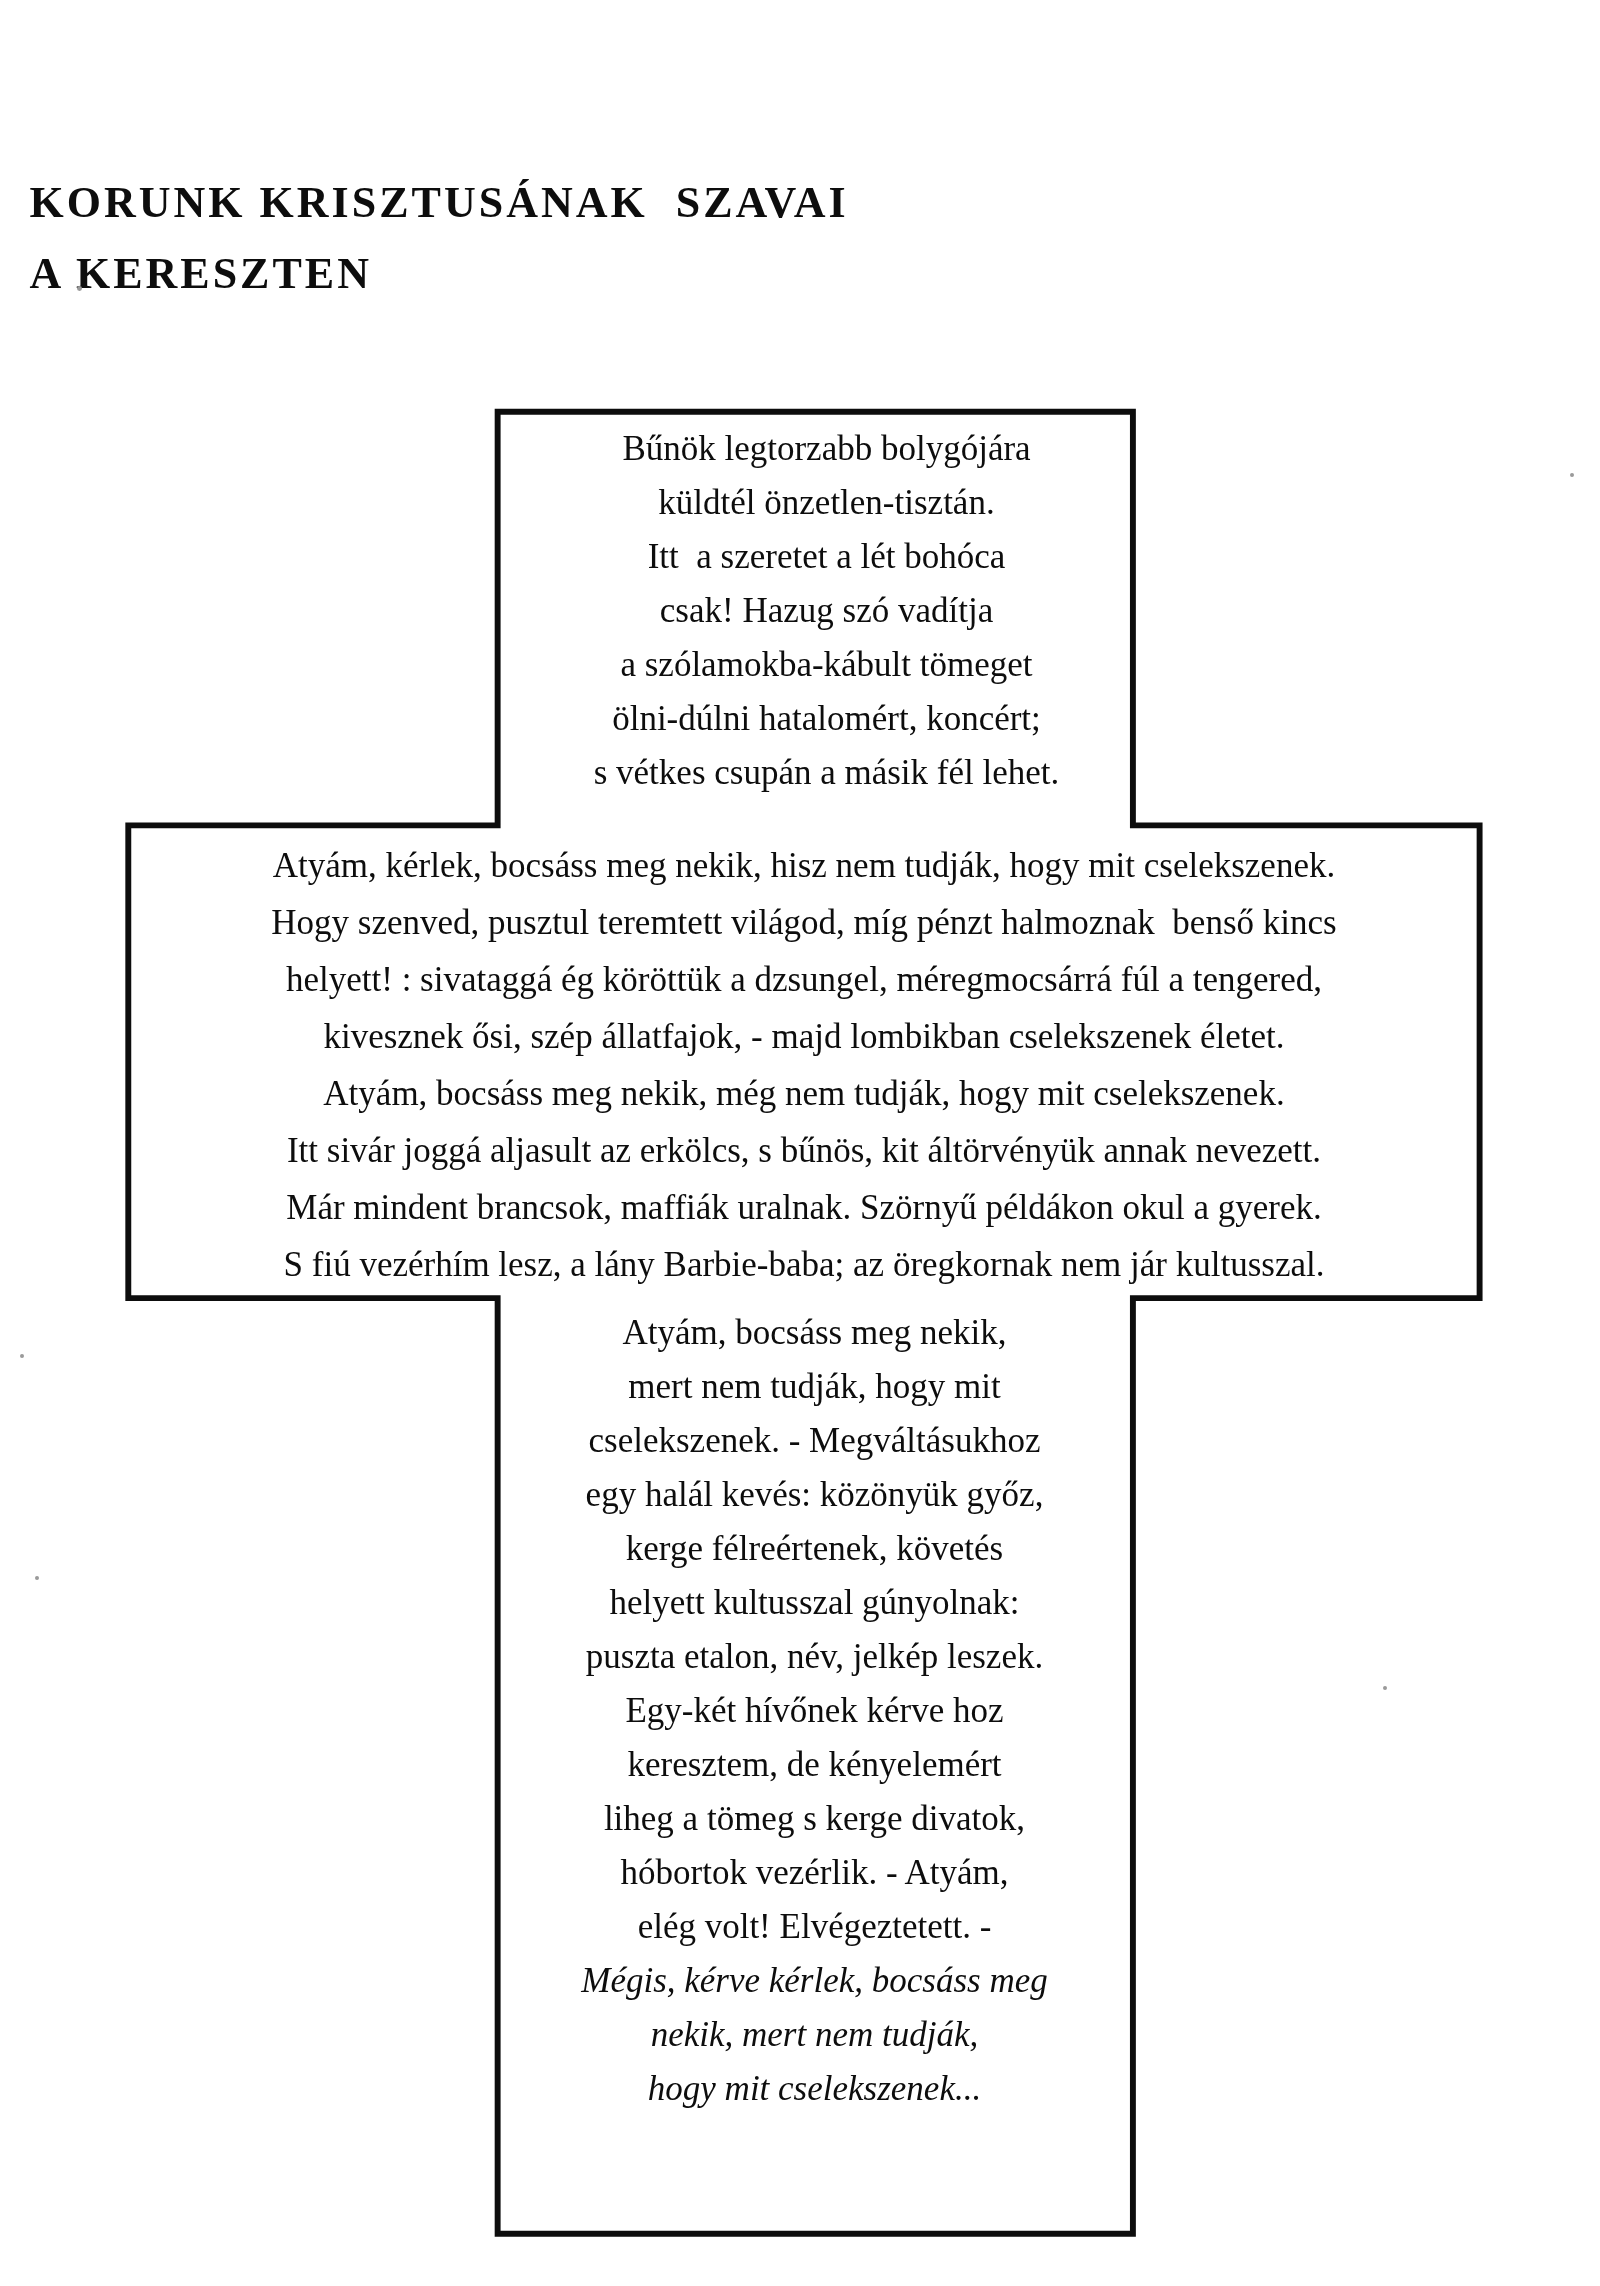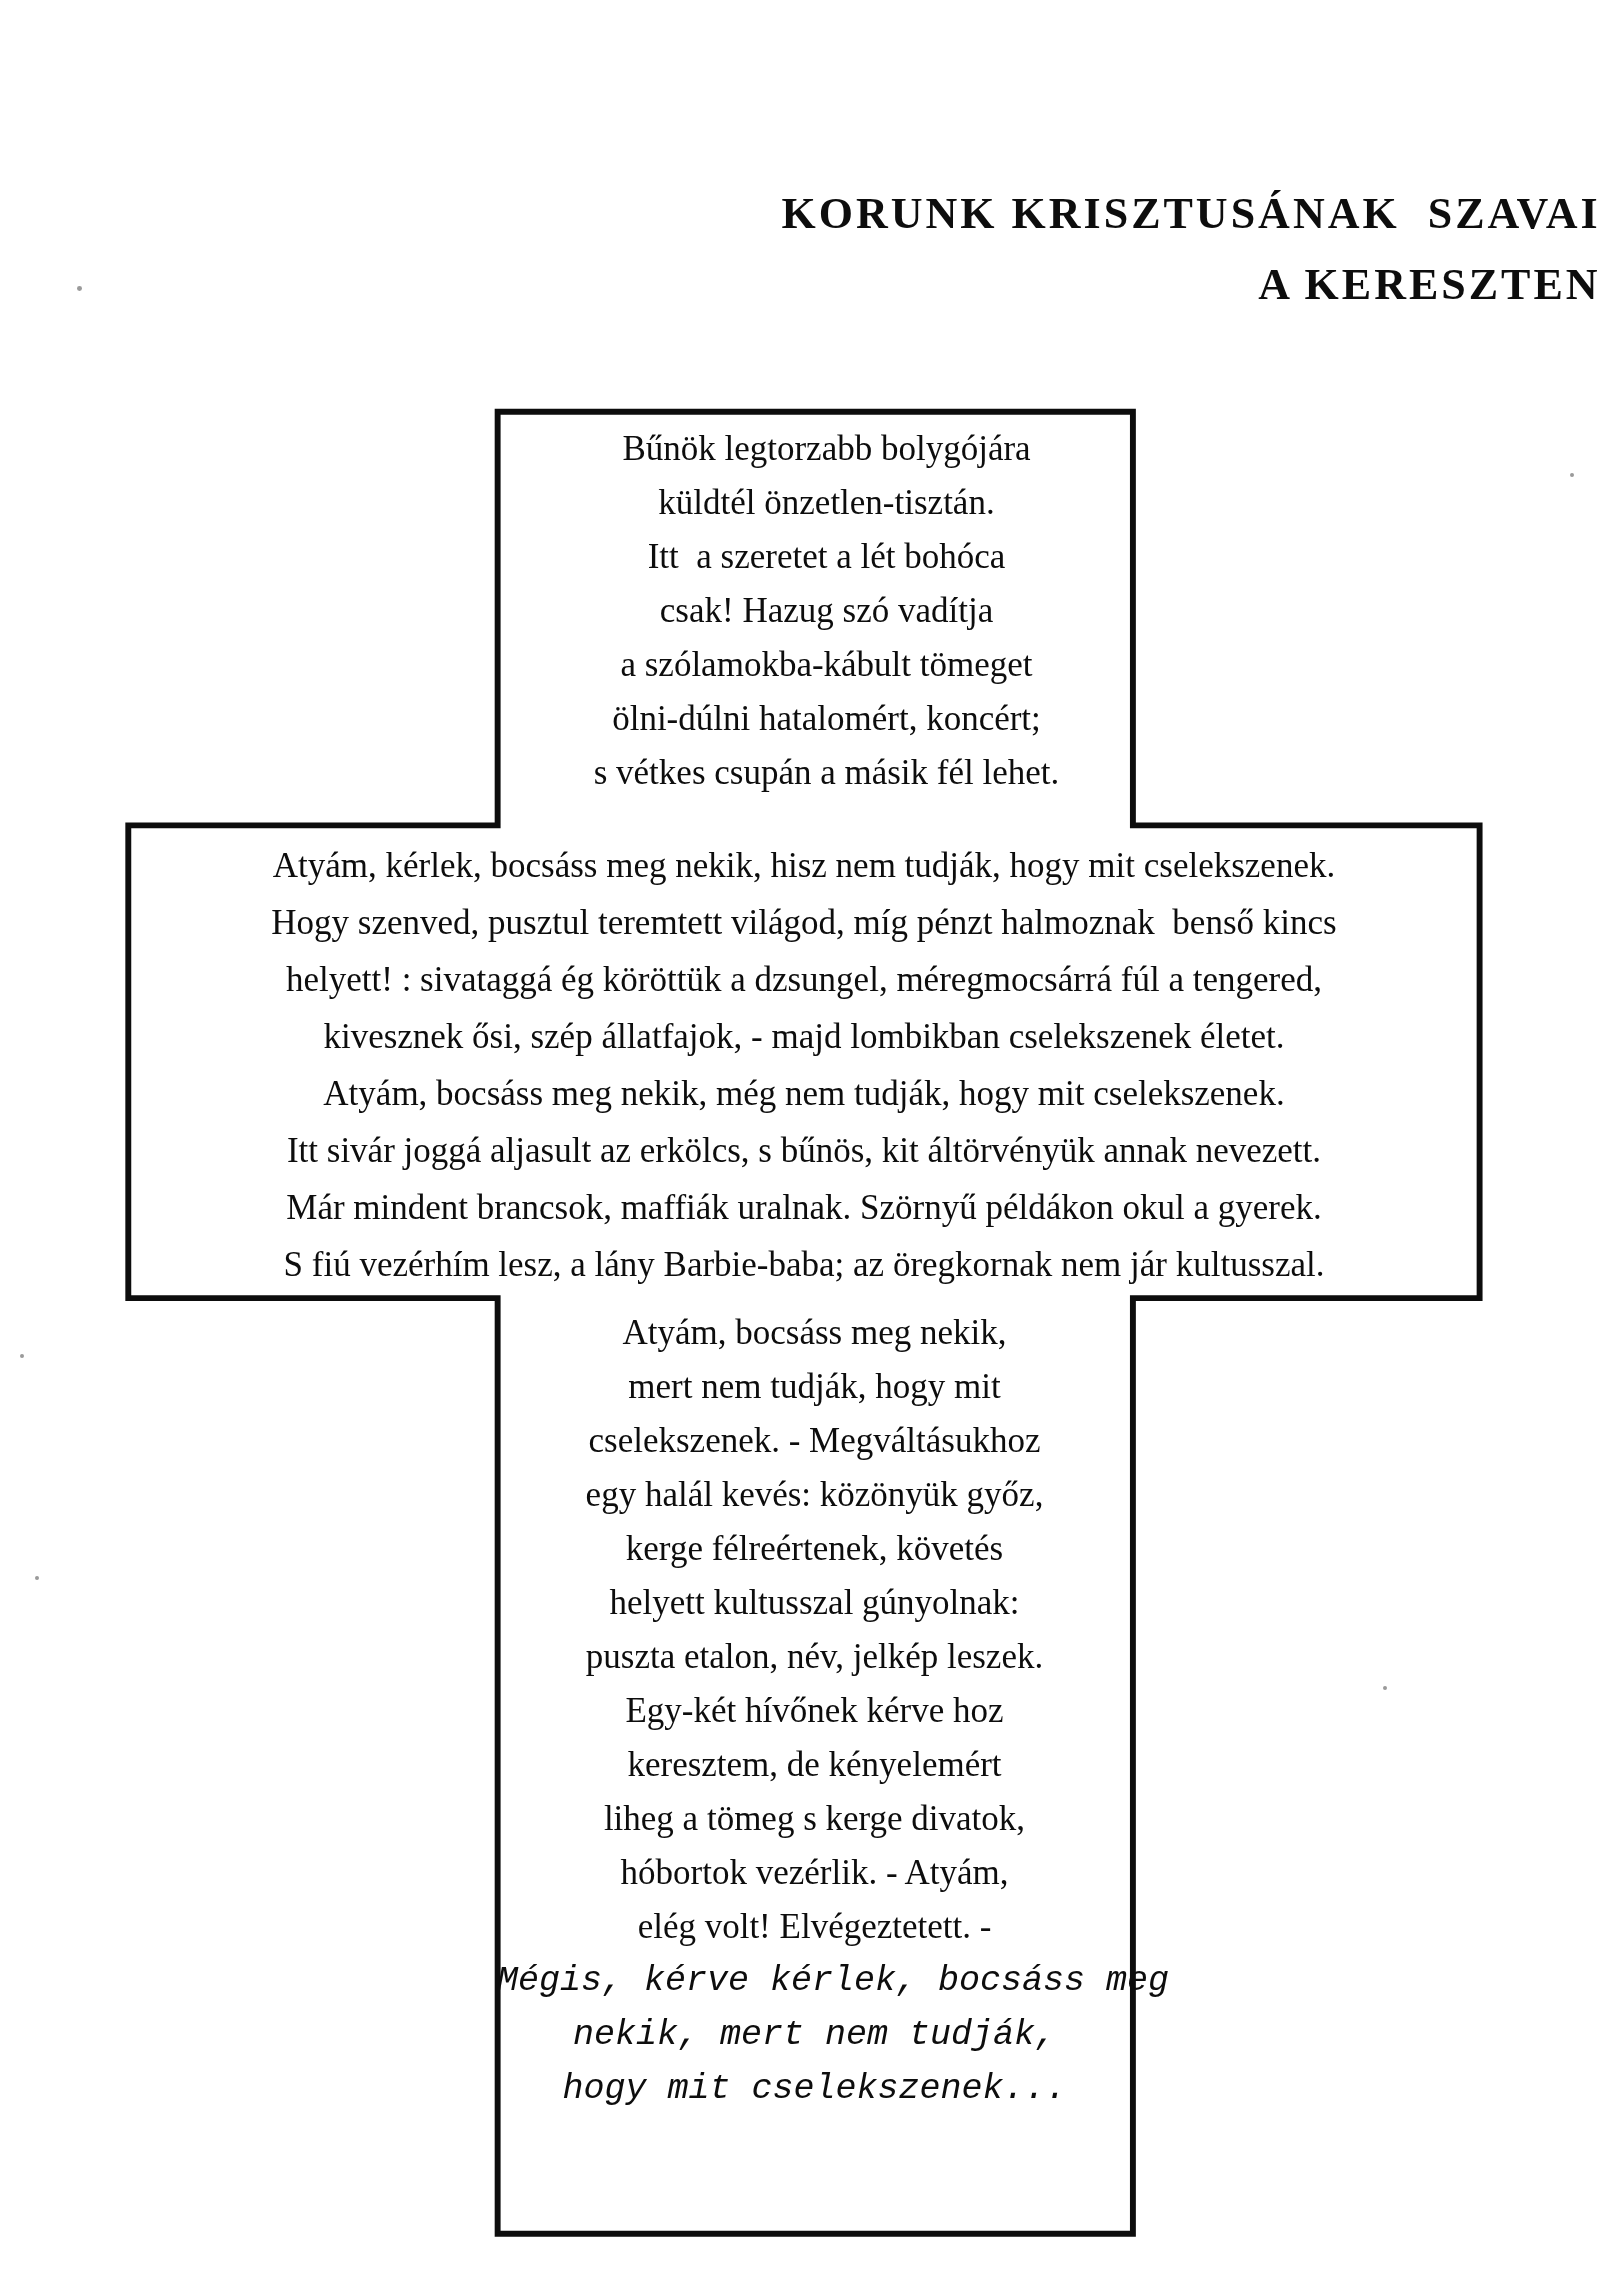--- a/index.html
+++ b/index.html
@@ -8,23 +8,23 @@
     width: 1601px;
     height: 2286px;
     background: #ffffff;
     font-family: "Liberation Serif", "DejaVu Serif", serif;
     color: #0d0d0d;
     overflow: hidden;
   }
   .title-block {
     position: absolute;
     left: 29.6px;
-    top: 184px;
+    top: 173px;
     width: 1571px;
-    text-align: right;
+    text-align: left;
   }
   .title-line1 {
     font-size: 44px;
     font-weight: bold;
     letter-spacing: 3px;
     line-height: 59px;
     white-space: pre;
   }
   .title-line2 {
     font-size: 44px;
@@ -64,21 +64,20 @@
     line-height: 54px;
     white-space: pre;
   }
   .cross-bar-text .line {
     font-size: 35px;
     line-height: 57px;
     text-align: center;
   }
   .line.italic {
     font-style: italic;
-    font-family: Liberation Mono, monospace;
   }
   
   .speck {
     position: absolute;
     background: #9a9a9a;
     border-radius: 50%;
   }
 </style>
 </head>
 <body>

